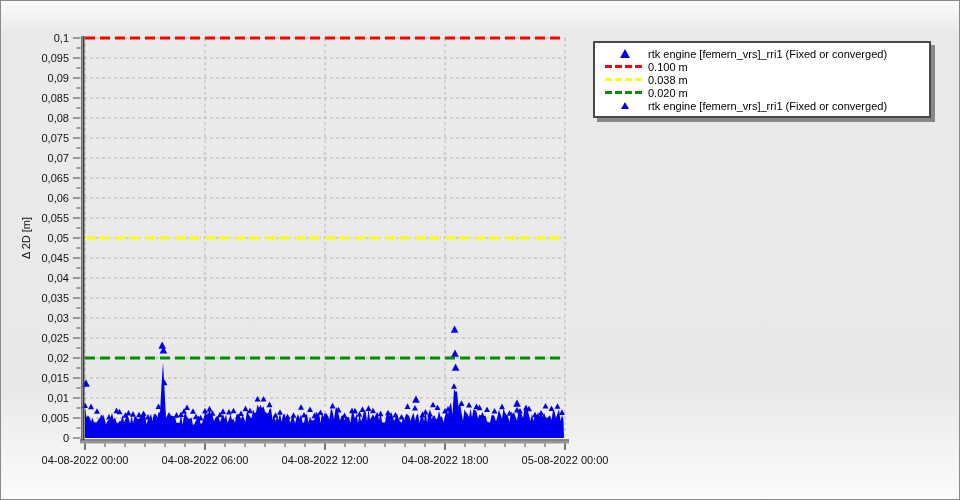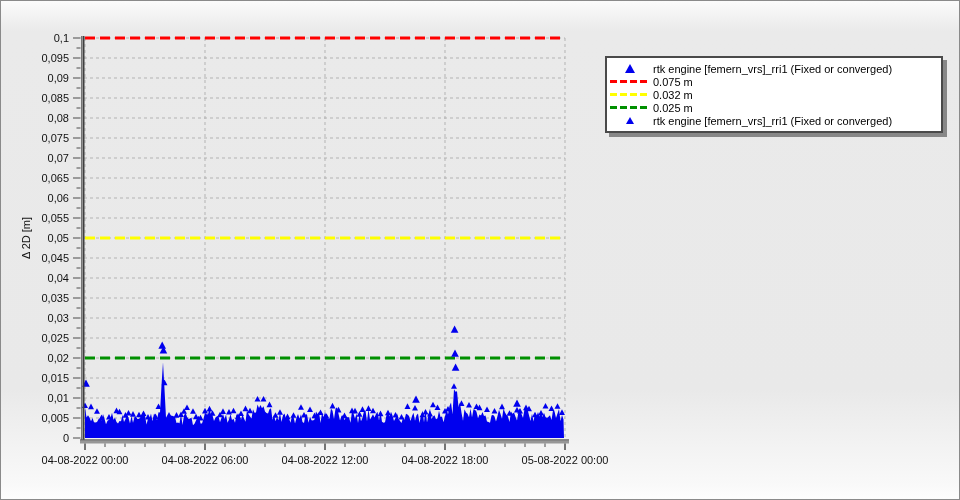--- a/index.html
+++ b/index.html
@@ -6,24 +6,24 @@
   #chart-window{
     position:relative;width:958px;height:498px;overflow:hidden;
     border:1px solid #8a8a8a;
     background:linear-gradient(180deg,#fbfbfb 0%,#eaeaea 6%,#e9e9e9 78%,#f9f9f9 97%,#fdfdfd 100%);
   }
   #plot-svg{position:absolute;left:0;top:0;}
   .axis-title{position:absolute;font-size:11px;color:#111;}
   #y-axis-title{left:-3px;top:231px;width:56px;text-align:center;transform:rotate(-90deg);}
   #x-axis-title{left:84px;top:469px;width:480px;text-align:center;}
   #legend{
-    position:absolute;left:592px;top:55px;width:338px;box-sizing:border-box;
+    position:absolute;left:592px;top:40px;width:338px;box-sizing:border-box;
     background:#ffffff;border:2px solid #4a4a4a;
     box-shadow:4px 4px 0 rgba(0,0,0,0.42);
-    padding:4px 4px 4px 0;font-size:11px;color:#000;margin-left:12px;
+    padding:4px 4px 4px 7px;font-size:11px;color:#000;
   }
   .legend-row{display:flex;align-items:center;height:13px;white-space:nowrap;}
   .legend-marker-cell{width:46px;flex:0 0 46px;display:flex;align-items:center;justify-content:center;}
   .tri{width:0;height:0;border-left:5px solid transparent;border-right:5px solid transparent;border-bottom:9px solid #0000ee;}
   .tri.small{border-left-width:4px;border-right-width:4px;border-bottom-width:7px;}
   .dash-sample{width:40px;height:3px;}
   .legend-label{overflow:hidden;}
 </style>
 </head>
 <body>
@@ -270,33 +270,33 @@
       <div class="legend-row">
         <span class="legend-marker-cell">
           <span class="tri" style="border-bottom-color: rgb(0, 0, 238);"></span>
         </span>
         <span class="legend-label">rtk engine [femern_vrs]_rri1 (Fixed or converged)</span>
       </div>
       <div class="legend-row">
         <span class="legend-marker-cell">
           <span class="dash-sample" style="background: repeating-linear-gradient(90deg, rgb(255, 0, 0) 0px, rgb(255, 0, 0) 7px, transparent 7px, transparent 10px);"></span>
         </span>
-        <span class="legend-label">0.075 m</span>
+        <span class="legend-label">0.100 m</span>
       </div>
       <div class="legend-row">
         <span class="legend-marker-cell">
           <span class="dash-sample" style="background: repeating-linear-gradient(90deg, rgb(255, 255, 0) 0px, rgb(255, 255, 0) 7px, transparent 7px, transparent 10px);"></span>
         </span>
-        <span class="legend-label">0.032 m</span>
+        <span class="legend-label">0.038 m</span>
       </div>
       <div class="legend-row">
         <span class="legend-marker-cell">
           <span class="dash-sample" style="background: repeating-linear-gradient(90deg, rgb(0, 144, 0) 0px, rgb(0, 144, 0) 7px, transparent 7px, transparent 10px);"></span>
         </span>
-        <span class="legend-label">0.025 m</span>
+        <span class="legend-label">0.020 m</span>
       </div>
       <div class="legend-row">
         <span class="legend-marker-cell">
           <span class="tri small" style="border-bottom-color: rgb(0, 0, 238);"></span>
         </span>
         <span class="legend-label">rtk engine [femern_vrs]_rri1 (Fixed or converged)</span>
       </div>
     </div>
 </div>
 

